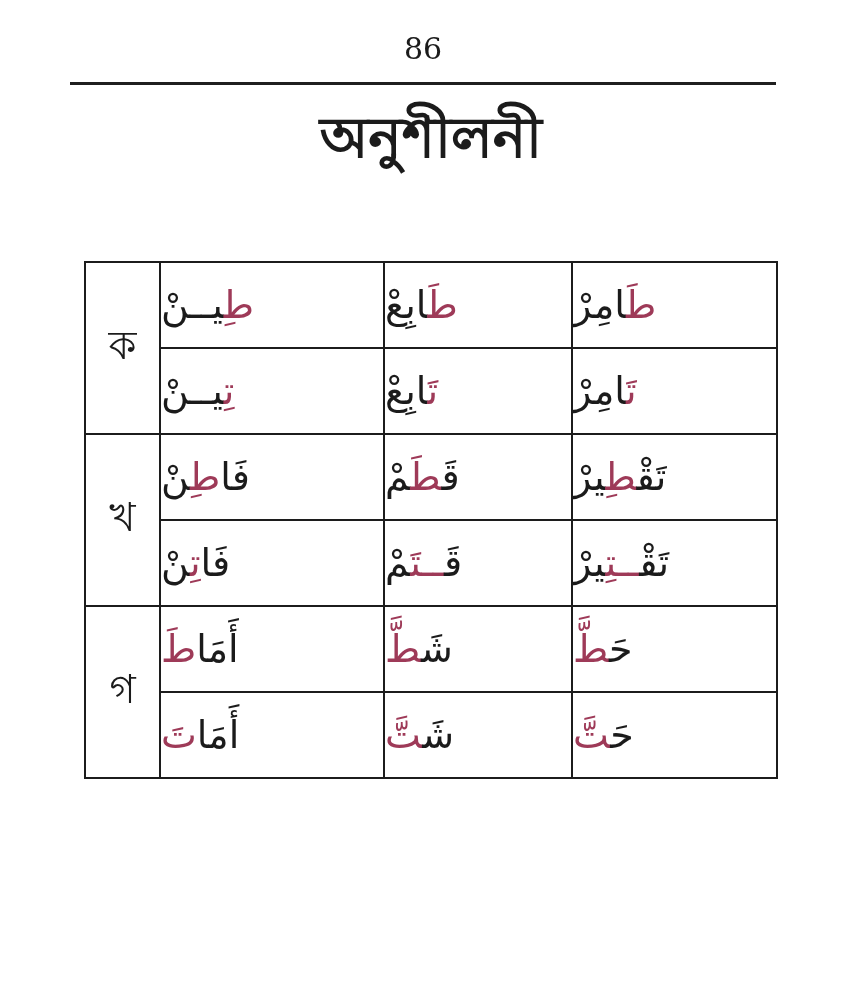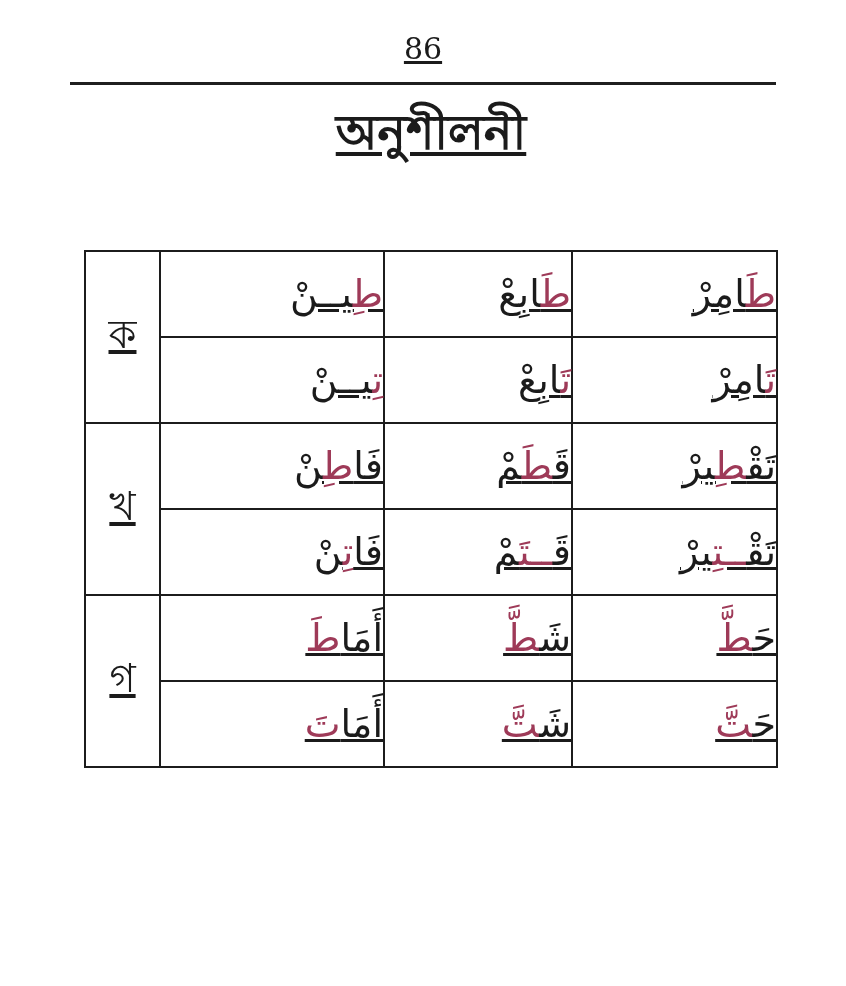--- a/index.html
+++ b/index.html
@@ -10,40 +10,40 @@
   html,body{margin:0;padding:0;}
   body{
     width:846px;height:986px;
     background:#ffffff;
     font-family:"Liberation Serif","DejaVu Serif",serif;
     color:var(--ink);
     overflow:hidden;
   }
   .page{
     position:relative;
-    width:846px;height:929px;text-decoration:underline;
+    width:846px;height:929px;
   }
   .page-number{
     padding-top:32px;
     text-align:center;
     font-family:"DejaVu Serif",serif;
     font-size:30px;
     line-height:1.1;
   }
   .rule{
     margin:17px auto 0;
     width:706px;
     border:none;
     border-top:3px solid #1f1f1f;
     height:0;
   }
   .title{
     margin:16px 0 0 16px;
     text-align:center;
-    font-size:48px;
+    font-size:56px;
     font-weight:700;
     line-height:1.35;
   }
   .instructions{
     width:716px;
     margin:22px auto 0;
     font-size:29px;
     line-height:1.72;
     text-align:justify;
     text-indent:44px;
@@ -63,21 +63,21 @@
     vertical-align:middle;
     padding:0;
   }
   td.grp{
     text-align:center;
     font-size:40px;
     font-weight:400;
   }
   td.ar{
     direction:rtl;
-    text-align:right;
+    text-align:left;
     font-family:"DejaVu Sans",sans-serif;
     font-size:38px;
     line-height:1.9;
     color:var(--ink);
   }
   td.ar .hl{color:var(--hl);}
 </style>
 </head>
 <body>
 

